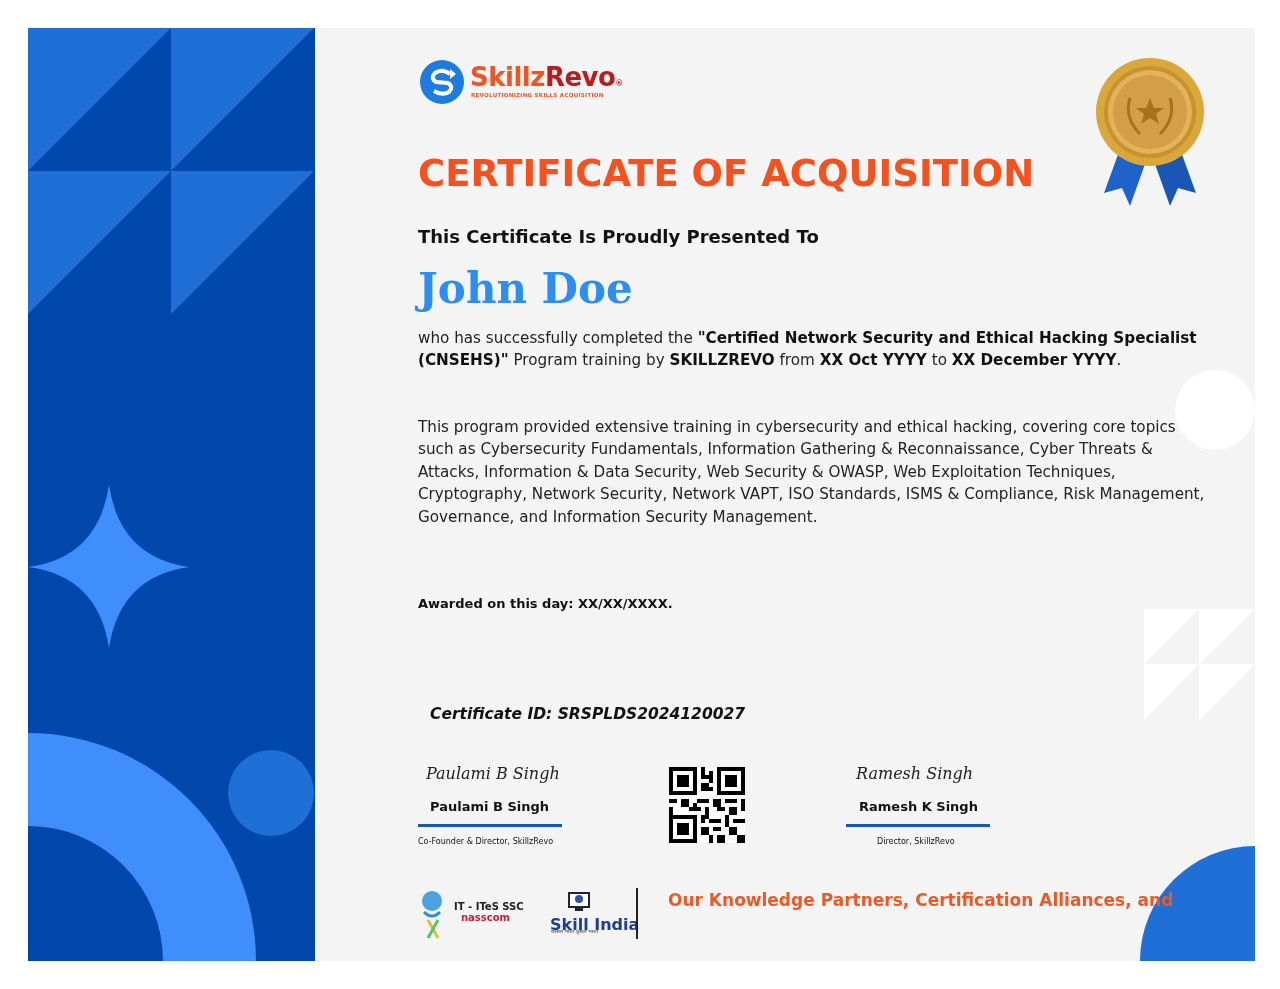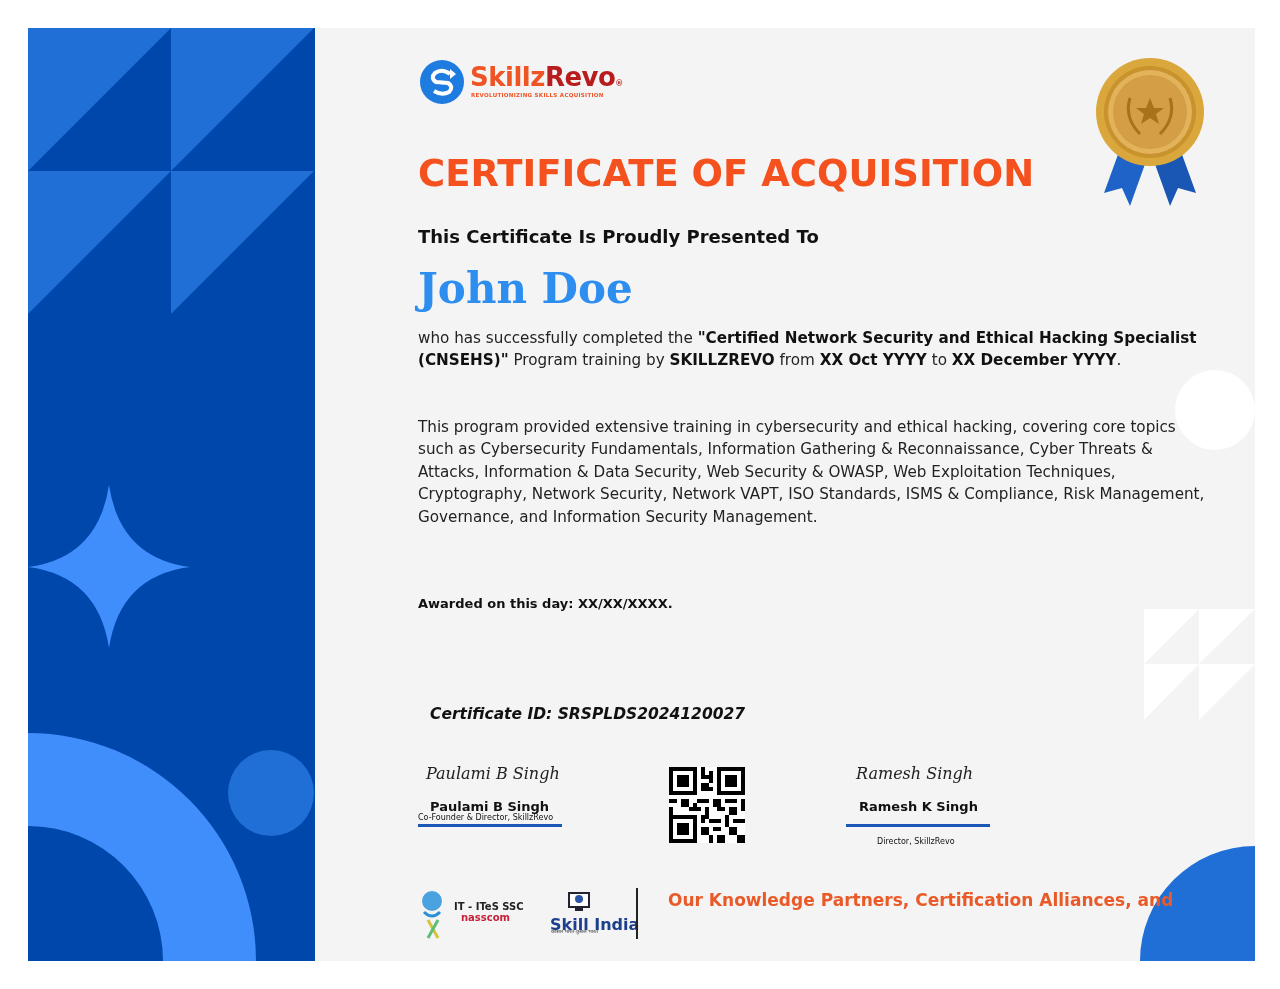--- a/index.html
+++ b/index.html
@@ -88,21 +88,21 @@
   <div class="para" style="top:299px"><span>who has successfully completed the </span><b>"Certified Network Security and Ethical Hacking Specialist (CNSEHS)"</b><span> Program training by </span><b>SKILLZREVO</b><span> from </span><b>XX Oct YYYY</b><span> to </span><b>XX December YYYY</b><span>.</span></div>
 
   <div class="para" style="top:388px; width:790px">This program provided extensive training in cybersecurity and ethical hacking, covering core topics such as Cybersecurity Fundamentals, Information Gathering &amp; Reconnaissance, Cyber Threats &amp; Attacks, Information &amp; Data Security, Web Security &amp; OWASP, Web Exploitation Techniques, Cryptography, Network Security, Network VAPT, ISO Standards, ISMS &amp; Compliance, Risk Management, Governance, and Information Security Management.</div>
 
   <div class="txt awarded">Awarded on this day: XX/XX/XXXX.</div>
   <div class="txt certid">Certificate ID: SRSPLDS2024120027</div>
 
   <div class="sig-script" style="left:398px;top:736px">Paulami B Singh</div>
   <div class="sig-name" style="left:402px;top:771px">Paulami B Singh</div>
   <div class="sig-line" style="left:390px;top:796px;width:144px"></div>
-  <div class="sig-role" style="left:390px;top:785px">Co-Founder &amp; Director, SkillzRevo</div>
+  <div class="sig-role" style="left:390px;top:809px">Co-Founder &amp; Director, SkillzRevo</div>
 
   <div class="qr">
     <svg width="76" height="76" viewBox="0 0 19 19" shape-rendering="crispEdges">
       <rect x="0" y="0" width="7" height="7" fill="#000"></rect>
         <rect x="1" y="1" width="5" height="5" fill="#fff"></rect>
         <rect x="2" y="2" width="3" height="3" fill="#000"></rect>
       <rect x="12" y="0" width="7" height="7" fill="#000"></rect>
         <rect x="13" y="1" width="5" height="5" fill="#fff"></rect>
         <rect x="14" y="2" width="3" height="3" fill="#000"></rect>
       <rect x="0" y="12" width="7" height="7" fill="#000"></rect>

